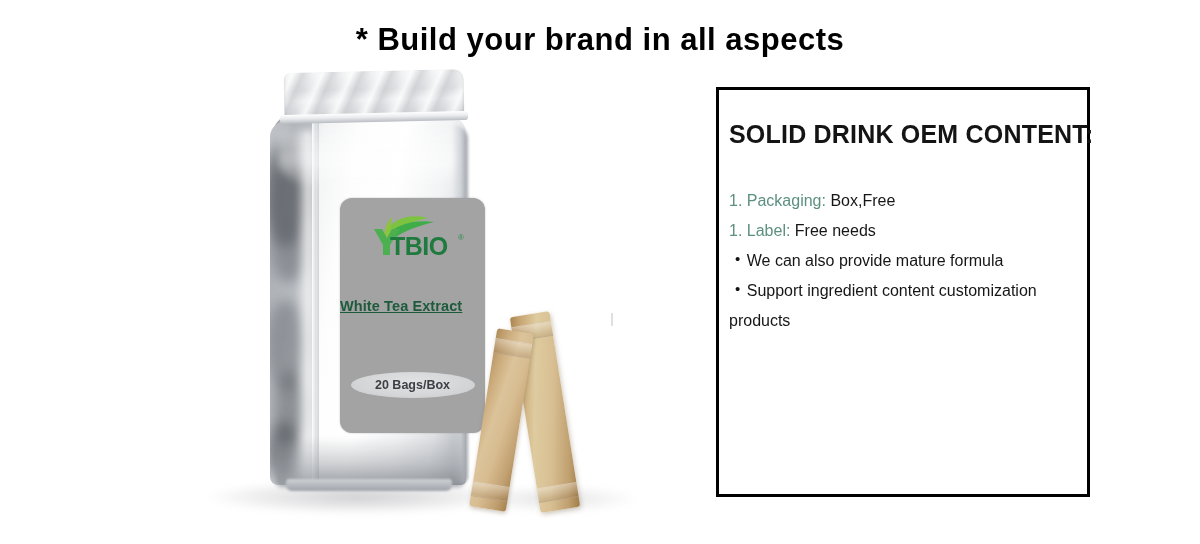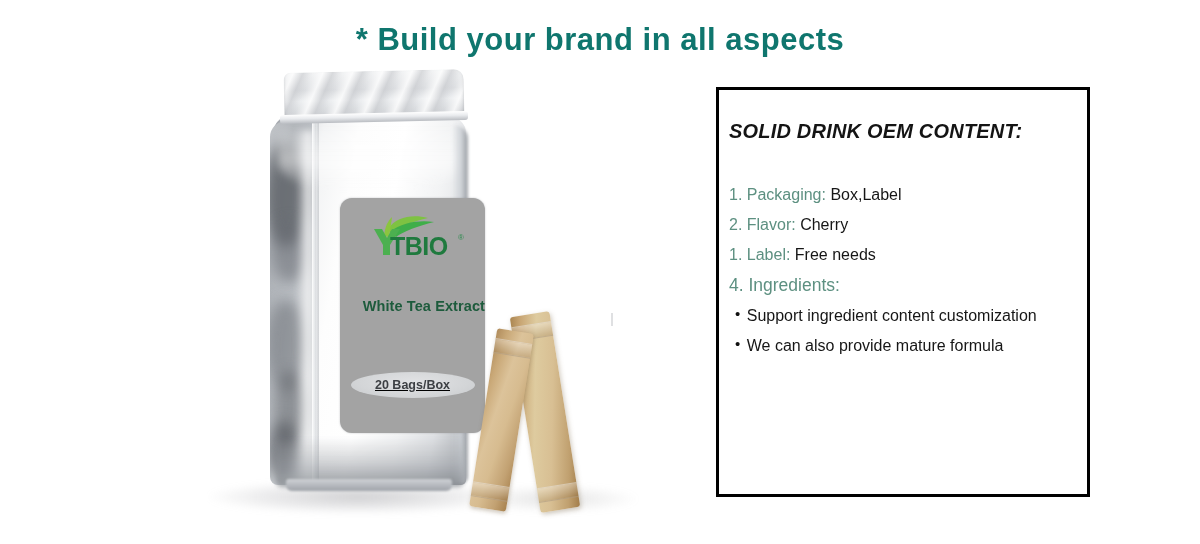--- a/index.html
+++ b/index.html
@@ -21,21 +21,21 @@
   
   #headline {
     position: absolute;
     left: 0;
     top: 22px;
     width: 1200px;
     text-align: center;
     font-size: 31px;
     font-weight: bold;
     letter-spacing: 0.5px;
-    color: #0f766e;
+    color: #000000;
     white-space: nowrap;
   }
 
   
   #product-scene {
     position: absolute;
     left: 180px;
     top: 55px;
     width: 470px;
     height: 470px;
@@ -243,40 +243,40 @@
     width: 118px;
     height: 48px;
   }
   .logo-svg { display: block; }
 
   .label-product {
     position: absolute;
     left: 0;
     top: 100px;
     width: 100%;
-    text-align: right;
+    text-align: left;
     font-size: 14.5px;
     font-weight: bold;
     color: #1d5b3c;
     letter-spacing: 0.1px;
     white-space: nowrap;
+    text-decoration: underline;
   }
   .bags-oval {
     position: absolute;
     left: 50%;
     top: 174px;
     transform: translateX(-50%);
     width: 124px;
     height: 26px;
     border-radius: 50%;
     background: radial-gradient(ellipse at 50% 40%, #e2e3e5 0%, #d3d5d7 62%, #c6c8cb 100%);
     display: flex;
     align-items: center;
     justify-content: center;
-    text-decoration: underline;
   }
   .bags-oval span {
     font-size: 12.5px;
     font-weight: bold;
     color: #3c3f43;
     white-space: nowrap;
   }
 
   
   .sachet {
@@ -337,26 +337,25 @@
     width: 374px;
     height: 410px;
     border: 3px solid #000000;
     background: #ffffff;
     box-sizing: border-box;
   }
   .info-inner {
     padding: 30px 12px 0 10px;
   }
   .info-title {
-    font-size: 20px;
+    font-size: 25px;
     font-weight: bold;
     color: #141414;
     letter-spacing: 0.2px;
     white-space: nowrap;
-    font-style: italic;
   }
   .info-spacer { height: 37px; }
   .info-line {
     font-size: 16px;
     color: #161616;
     line-height: 30px;
     white-space: nowrap;
   }
   .info-line .k {
     color: #5d9081;
@@ -448,45 +447,41 @@
 
   <div id="info-box">
     <div class="info-inner">
 
       <div class="info-title">SOLID DRINK OEM CONTENT:</div>
 
       <div class="info-spacer"></div>
 
       <div class="info-line">
         <span class="k">1. Packaging:</span>
-        <span class="v">Box,Label</span>
-      </div>
-
-
-      <div class="info-line">
-        <span class="k">2. Flavor:</span>
-        <span class="v">Cherry</span>
-      </div>
+        <span class="v">Box,Free</span>
+      </div>
+
+
 
       <div class="info-line">
         <span class="k">1. Label:</span>
         <span class="v">Free needs</span>
       </div>
 
-      <div class="info-line lg">
-        <span class="k">4. Ingredients:</span>
+
+      <div class="info-line bullet">
+        <span class="bullet-dot">•</span>
+        <span class="v">We can also provide mature formula</span>
       </div>
 
       <div class="info-line bullet">
         <span class="bullet-dot">•</span>
         <span class="v">Support ingredient content customization</span>
       </div>
 
-      <div class="info-line bullet">
-        <span class="bullet-dot">•</span>
-        <span class="v">We can also provide mature formula</span>
-      </div>
-
+      <div class="info-line">
+        <span class="v">products</span>
+      </div>
 
     </div>
   </div>
 
 </div>
 
 </body></html>

